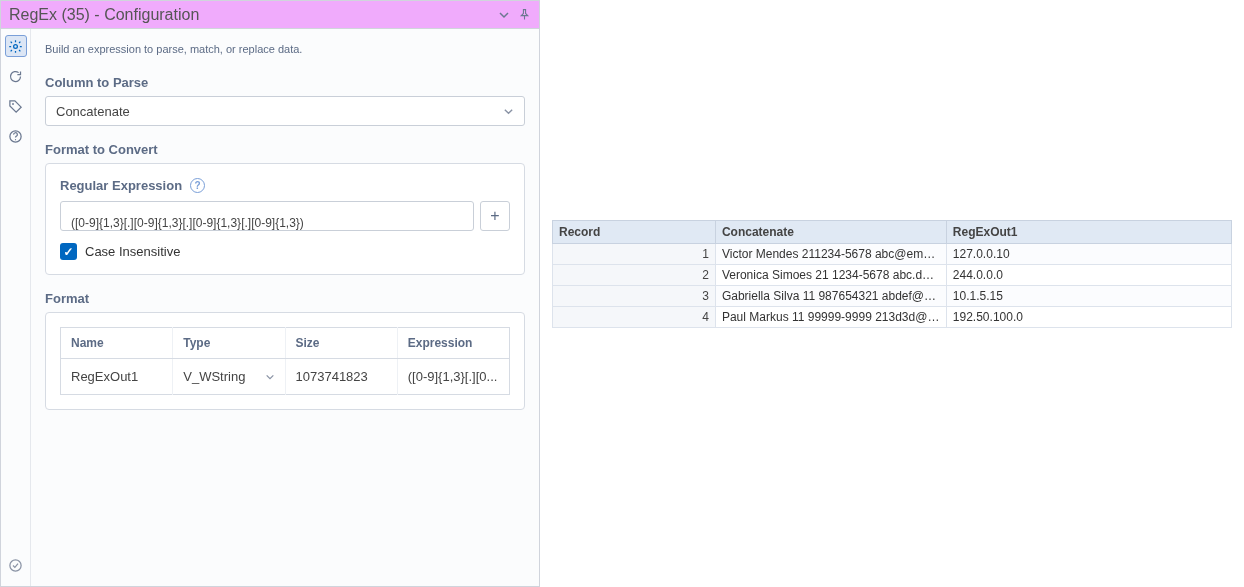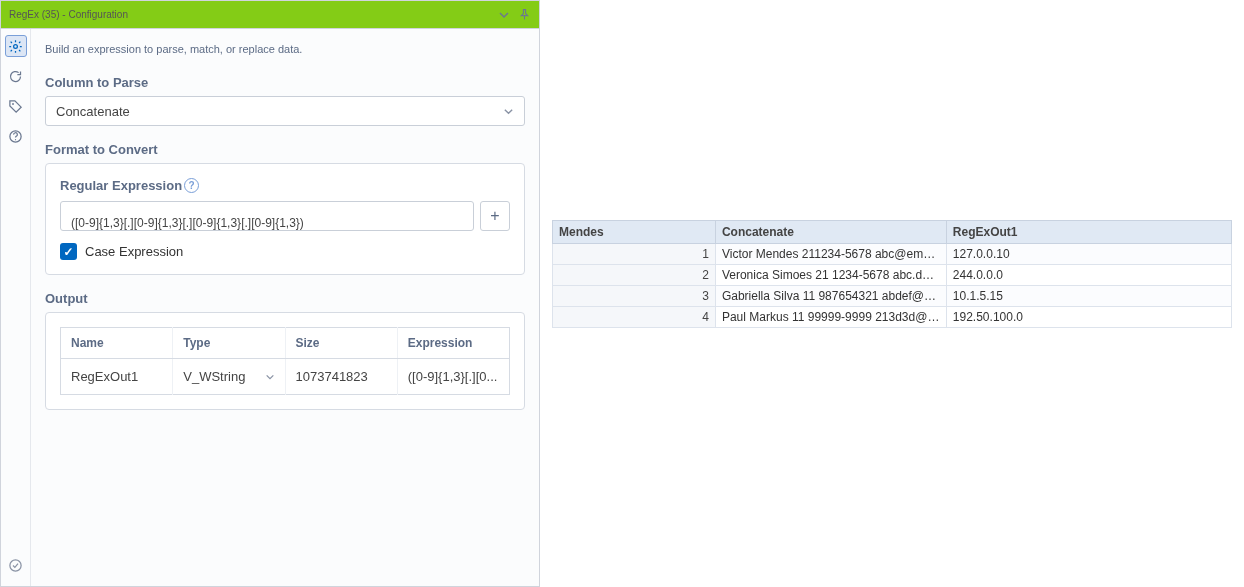--- a/index.html
+++ b/index.html
@@ -14,26 +14,26 @@
     }
     .left-pane {
       width: 540px;
       border: 1px solid #d0d4dc;
       display: flex;
       flex-direction: column;
       background: #fbfcfd;
     }
     .pane-header {
       height: 28px;
-      background: #84cc16;
+      background: #f0abfc;
       border-bottom: 1px solid #d0d4dc;
       display: flex;
       align-items: center;
       padding: 0 8px;
-      font-size: 10px;
+      font-size: 16px;
       color: #555;
       justify-content: space-between;
     }
     .header-right { display: flex; gap: 8px; align-items: center; }
     .pane-body { display: flex; flex: 1; }
     .toolbar-col {
       width: 30px;
       border-right: 1px solid #e5e8ed;
       display: flex;
       flex-direction: column;
@@ -73,21 +73,21 @@
     .chev { color: #8a93a5; }
     .group-box {
       border: 1px solid #d6dbe3;
       border-radius: 4px;
       padding: 14px;
       margin-bottom: 16px;
       background: #fff;
     }
     .inline-label {
       color: #5c6b85; font-size: 13px; font-weight: 600;
-      display: flex; gap: 2px; margin-bottom: 8px;
+      display: flex; gap: 8px; margin-bottom: 8px;
     }
     .help-circle {
       width: 15px; height: 15px; border: 1.5px solid #7a9fd8; border-radius: 50%;
       color: #7a9fd8; font-size: 10px; display: flex; align-items: center; justify-content: center;
     }
     .regex-row { display: flex; gap: 6px; align-items: center; margin-bottom: 12px; }
     .text-input {
       flex: 1; height: 30px; border: 1px solid #c9cfd8; border-radius: 3px;
       background: #fff; padding: 0 10px; font-size: 12px; color: #444;
       display: flex; align-items: flex-end;
@@ -222,25 +222,25 @@
           <span class="help-circle">?</span>
         </div>
         <div class="regex-row">
           <div class="text-input">
             <span>([0-9]{1,3}[.][0-9]{1,3}[.][0-9]{1,3}[.][0-9]{1,3})</span>
           </div>
           <div class="plus-btn">+</div>
         </div>
         <div class="checkbox-row">
           <div class="checkbox">✓</div>
-          <span>Case Expression</span>
-        </div>
-      </div>
-
-      <div class="section-label">Output</div>
+          <span>Case Insensitive</span>
+        </div>
+      </div>
+
+      <div class="section-label">Format</div>
       <div class="group-box">
 
         <table class="out-table">
           <thead>
             <tr>
               <th class="th-border" style="width:25%">Name</th>
               <th class="th-border" style="width:25%">Type</th>
               <th class="th-border" style="width:25%">Size</th>
               <th class="th-border" style="width:25%">Expression</th>
             </tr>
@@ -265,21 +265,21 @@
         </table>
       </div>
     </div>
   </div>
 </div>
 
 <div class="right-pane">
   <table class="data-table">
     <thead>
       <tr>
-        <th class="record-hdr">Mendes</th>
+        <th class="record-hdr">Record</th>
         <th>Concatenate</th>
         <th class="regex-hdr">RegExOut1</th>
       </tr>
     </thead>
     <tbody id="results-body">
         <tr>
           <td class="rownum">1</td>
           <td class="concat">Victor Mendes 211234-5678 abc@email.com 03/05/2021 127.0.0.10 https://www.path.com.br</td>
           <td class="regexout">127.0.0.10</td>
         </tr>

